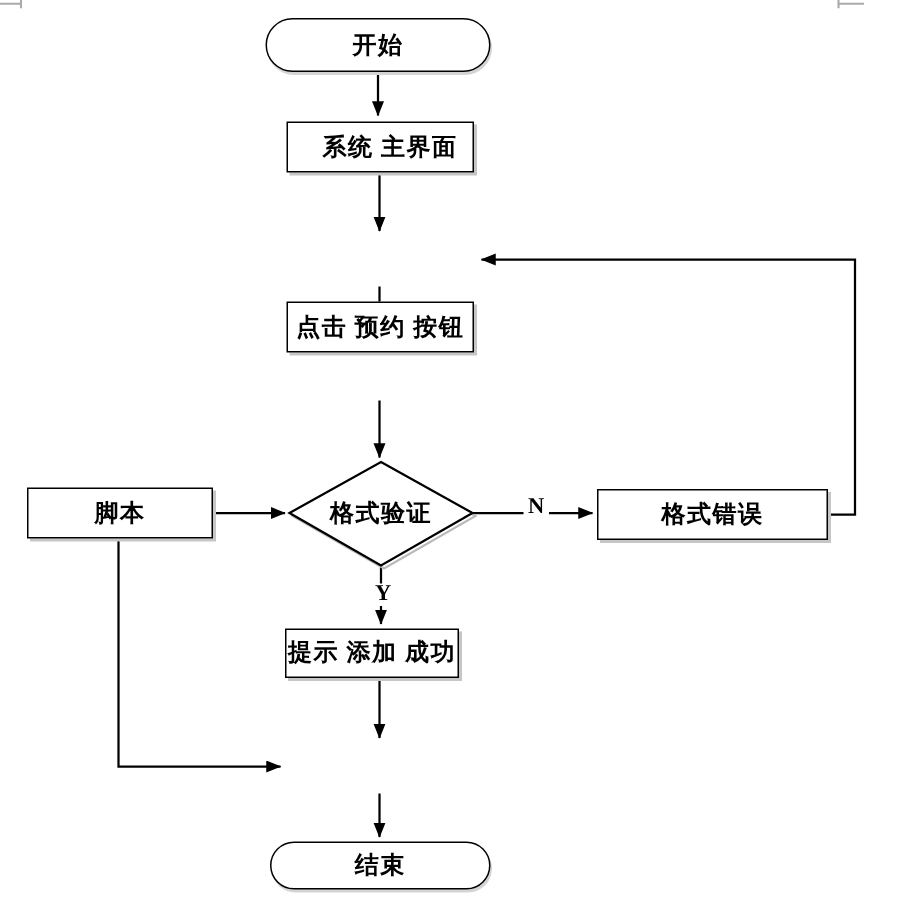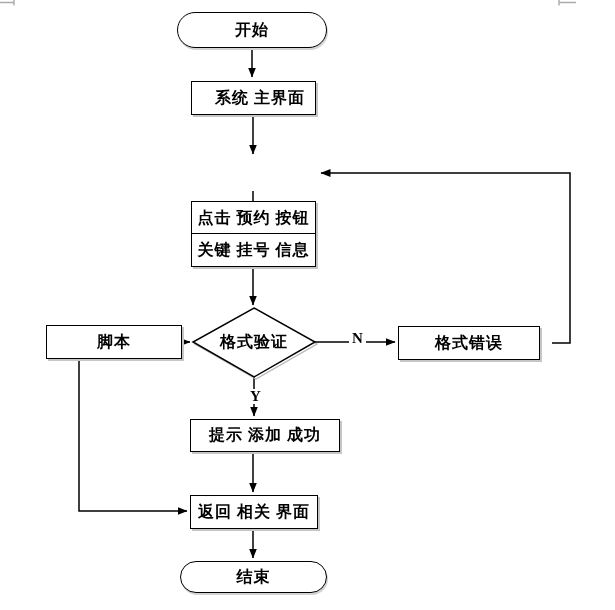--- a/index.html
+++ b/index.html
@@ -66,41 +66,35 @@
   </div>
 
   <div class="node rect" style="left:191px; top:81px; width:125px; height:34px;padding-left:13px;">
     <span>系统 主界面</span>
   </div>
 
   <div class="node rect" style="left:191px; top:157px; width:125px; height:34px;margin-top:44px;">
     <span>点击 预约 按钮</span>
   </div>
 
-  <div class="node rect" style="left:191px; top:233px; width:125px; height:34px;">
-    <span>关键 挂号 信息</span>
-  </div>
 
   <div class="diamond-label" style="left:194px; top:329px; width:120px; height:26px;text-align:center;">格式验证</div>
 
-  <div class="node rect" style="left:18px; top:325px; width:136px; height:34px;margin-left:28px;">
+  <div class="node rect" style="left:18px; top:325px; width:124px; height:34px;">
     <span>脚本</span>
   </div>
 
-  <div class="node rect" style="left:398px; top:326px; width:142px; height:34px;">
+  <div class="node rect" style="left:398px; top:326px; width:154px; height:34px;">
     <span>格式错误</span>
   </div>
 
-  <div class="node rect" style="left:190px; top:419px; width:150px; height:33px;">
+  <div class="node rect" style="left:190px; top:419px; width:116px; height:33px;">
     <span>提示 添加 成功</span>
   </div>
 
-  <div class="node rect" style="left:190px; top:495px; width:128px; height:34px;">
-    <span>返回 相关 界面</span>
-  </div>
 
   <div class="node oval" style="left:180px; top:561px; width:147px; height:32px;">
     <span>结束</span>
   </div>
 
   <div class="branch-label" style="left:349px; top:331px;">N</div>
   <div class="branch-label" style="left:247px; top:389px;">Y</div>
 
 
 </div>

